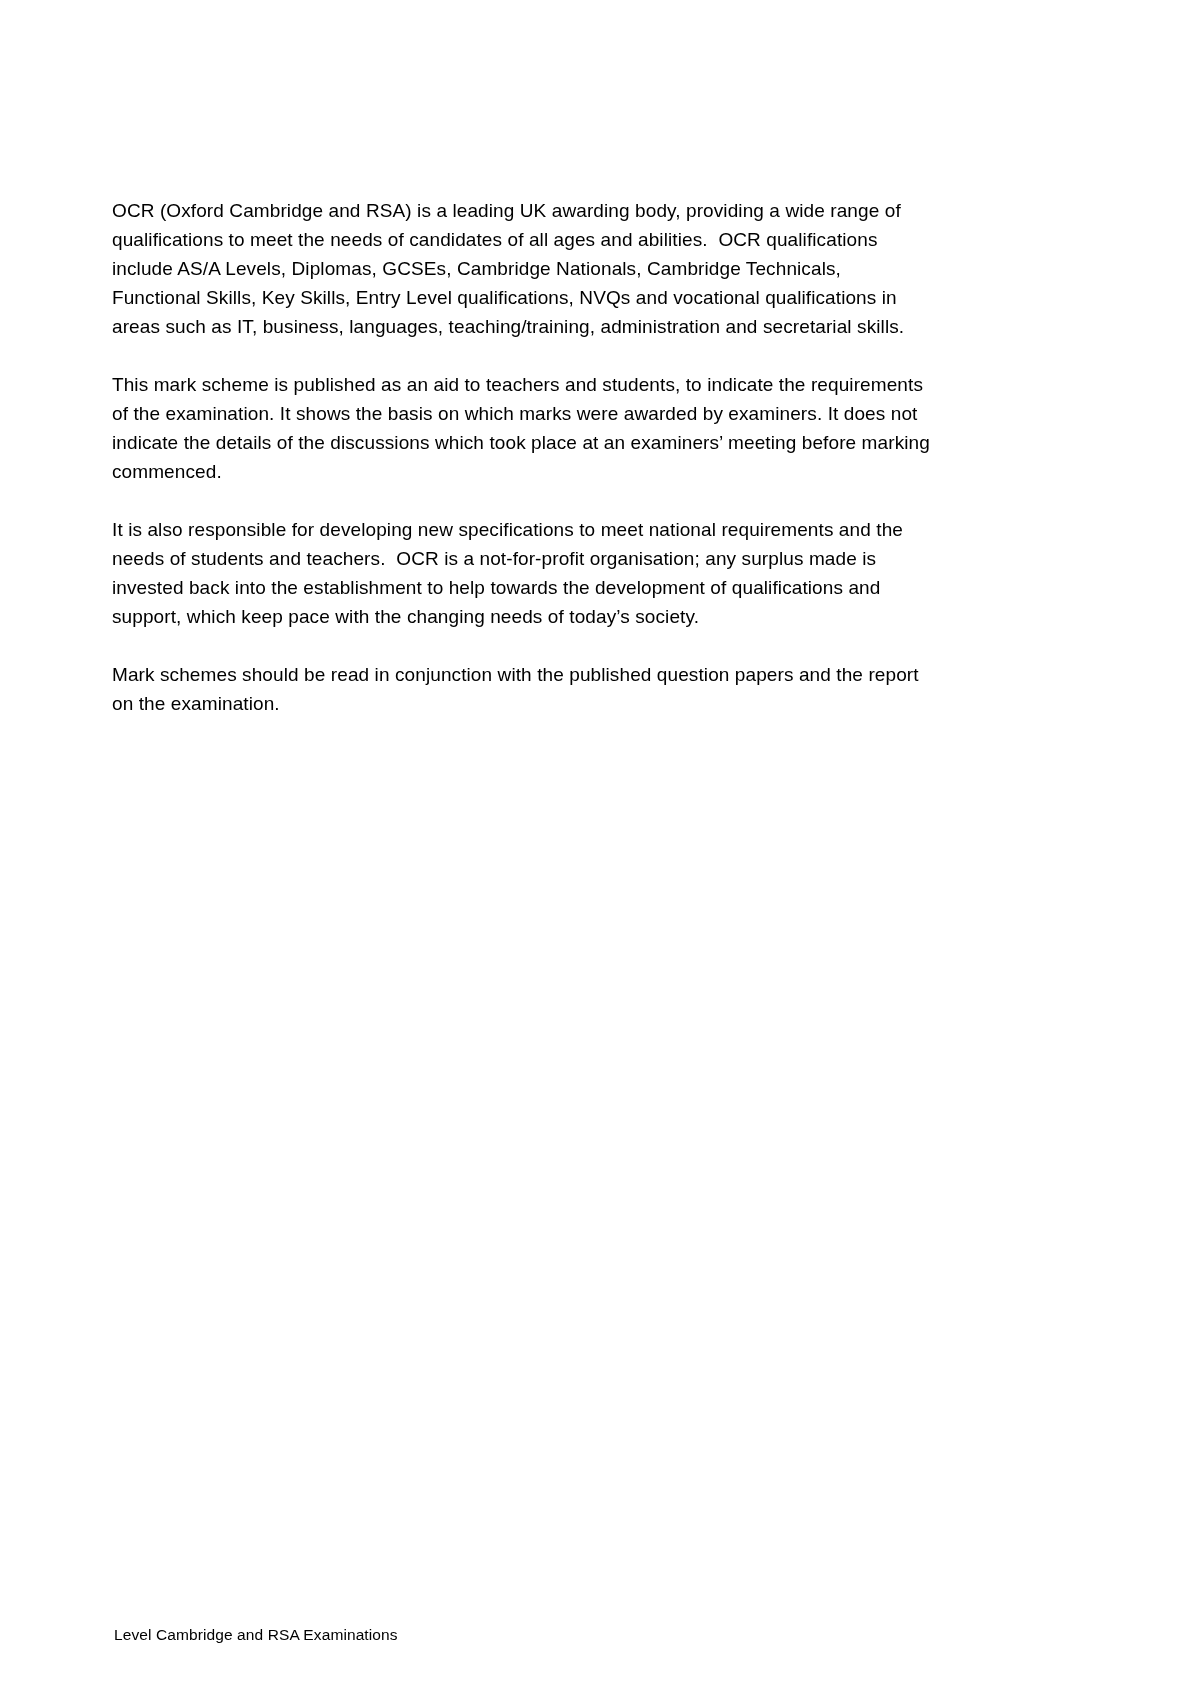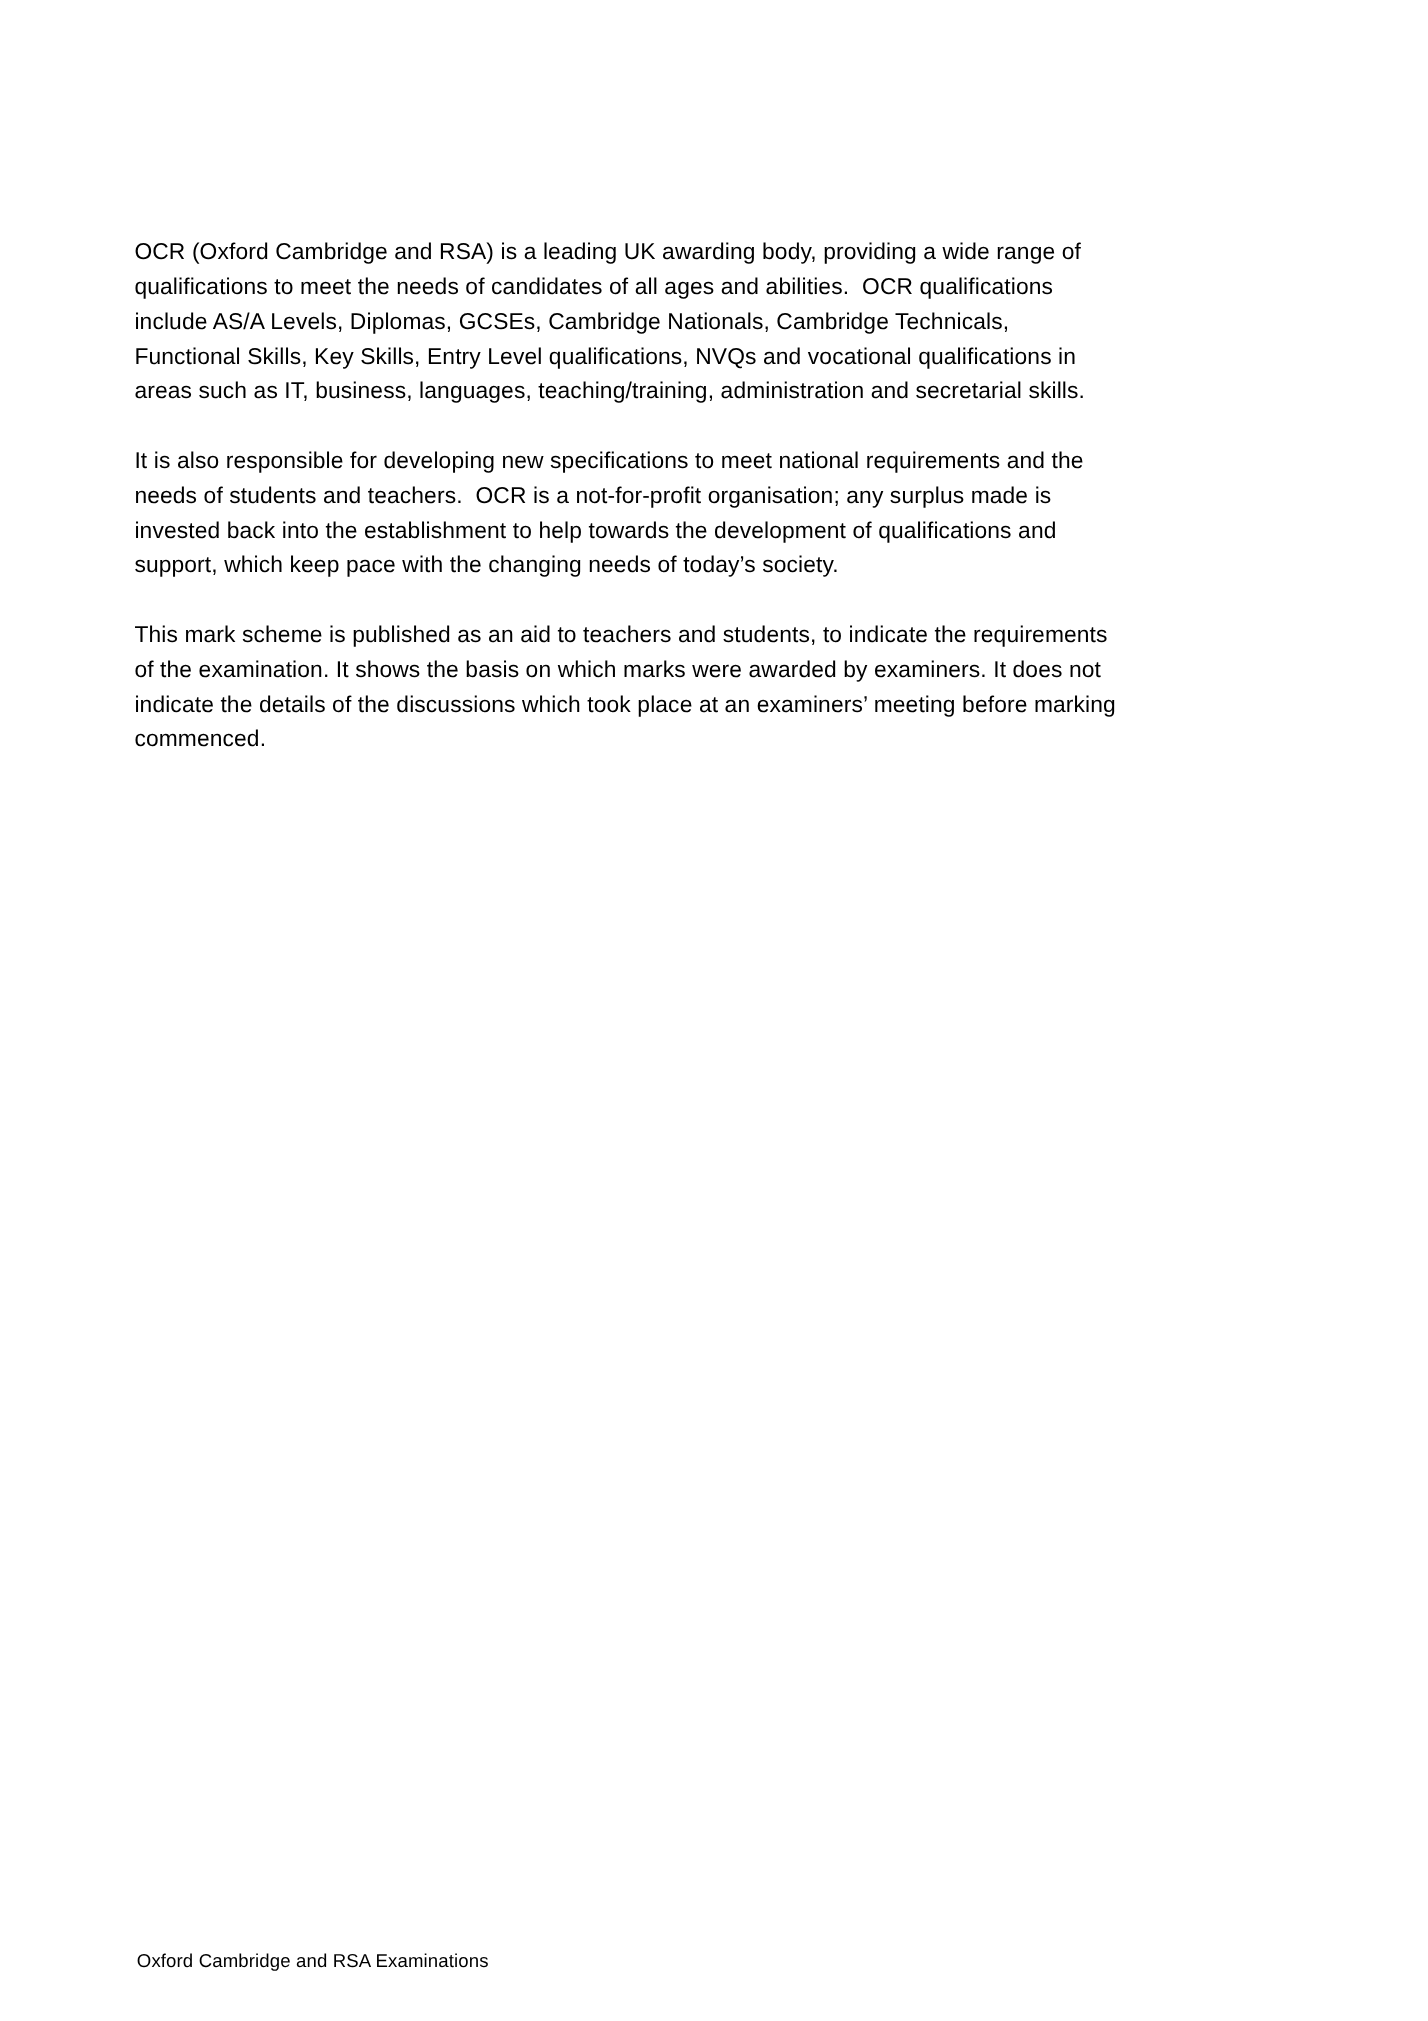--- a/index.html
+++ b/index.html
@@ -44,23 +44,25 @@
 </head>
 <body>
 
 <div class="page">
   <div class="content">
     <p>OCR (Oxford Cambridge and RSA) is a leading UK awarding body, providing a wide range of
 qualifications to meet the needs of candidates of all ages and abilities.  OCR qualifications
 include AS/A Levels, Diplomas, GCSEs, Cambridge Nationals, Cambridge Technicals,
 Functional Skills, Key Skills, Entry Level qualifications, NVQs and vocational qualifications in
 areas such as IT, business, languages, teaching/training, administration and secretarial skills.</p>
+    <p>This mark scheme is published as an aid to teachers and students, to indicate the requirements
+of the examination. It shows the basis on which marks were awarded by examiners. It does not
+indicate the details of the discussions which took place at an examiners’ meeting before marking
+commenced.</p>
     <p>It is also responsible for developing new specifications to meet national requirements and the
 needs of students and teachers.  OCR is a not-for-profit organisation; any surplus made is
 invested back into the establishment to help towards the development of qualifications and
 support, which keep pace with the changing needs of today’s society.</p>
-    <p>This mark scheme is published as an aid to teachers and students, to indicate the requirements
-of the examination. It shows the basis on which marks were awarded by examiners. It does not
-indicate the details of the discussions which took place at an examiners’ meeting before marking
-commenced.</p>
+    <p>Mark schemes should be read in conjunction with the published question papers and the report
+on the examination.</p>
   </div>
-  <div class="footer">Oxford Cambridge and RSA Examinations</div>
+  <div class="footer">Level Cambridge and RSA Examinations</div>
 </div>
 
 </body></html>

